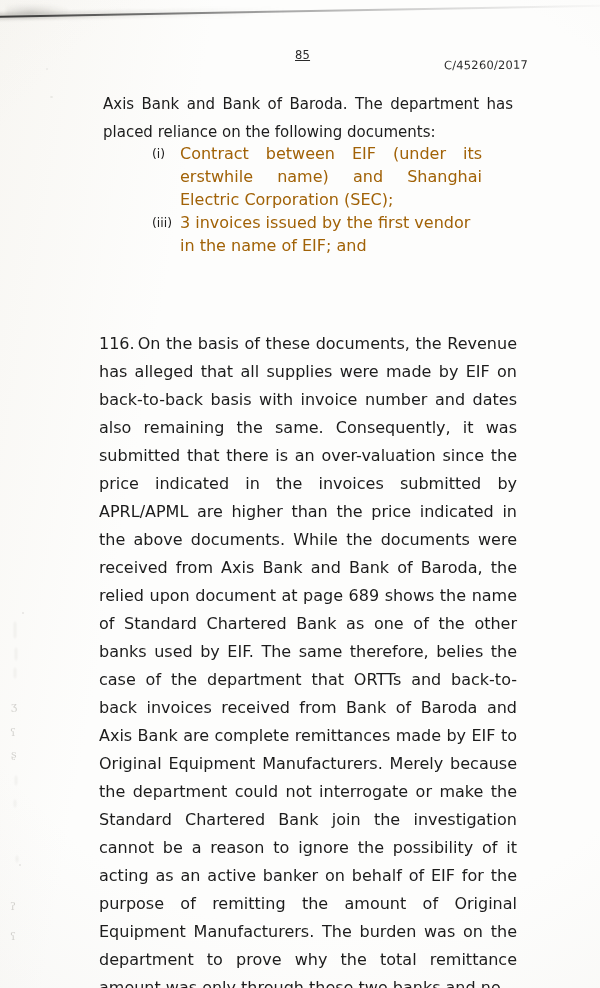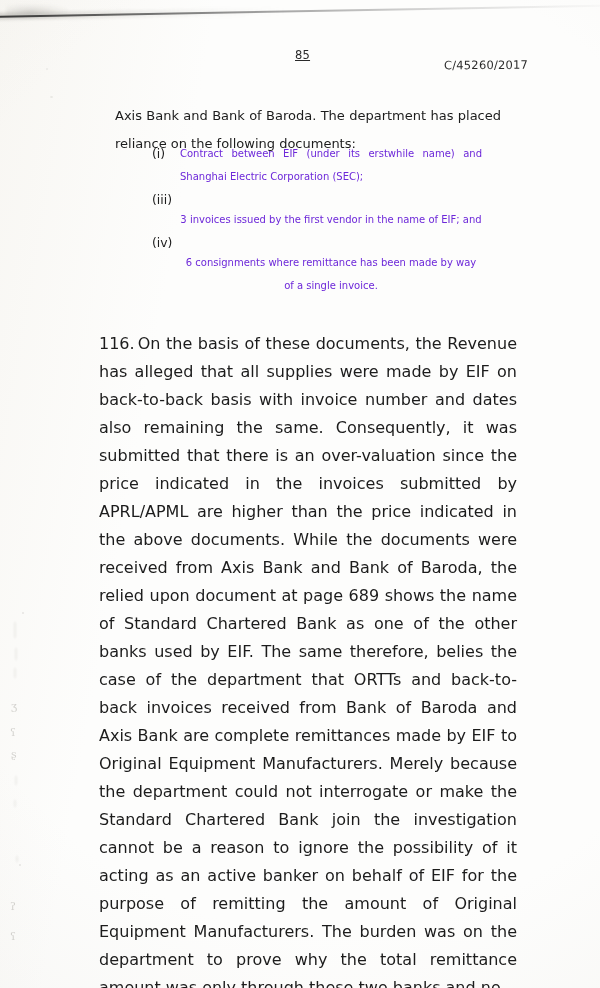--- a/index.html
+++ b/index.html
@@ -98,22 +98,22 @@
 
   
   .body-block {
     position: absolute;
     left: 99px;
     top: 86px;
     width: 418px;
   }
 
   .para {
-    margin: 16px;
-    font-size: 13px;
+    margin: 4px;
+    font-size: 15px;
     line-height: 28px;
     text-align: justify;
     text-justify: inter-word;
     color: #1c1c1c;
   }
   .para.lead {
     margin-bottom: 0;
   }
 
   
@@ -135,29 +135,28 @@
   }
   .roman-marker {
     flex: 0 0 28px;
     font-size: 12.4px;
     line-height: 23px;
     color: #1c1c1c;
     text-align: left;
   }
   .roman-text {
     flex: 1 1 auto;
-    font-size: 10px;
+    font-size: 16px;
     line-height: 23px;
     text-align: justify;
     text-justify: inter-word;
-    color: #6d28d9;
+    color: #a16207;
   }
   .roman-text.nojustify {
-    text-align: center;
-    margin-top: 20px;
+    text-align: left;
   }
 
   
   .main-para {
     position: absolute;
     left: 99px;
     top: 330px;
     width: 418px;
     font-size: 16px;
     line-height: 28px;
@@ -246,24 +245,20 @@
       <span class="roman-marker">(i)</span>
       <span class="roman-text">Contract between EIF (under its erstwhile name) and Shanghai Electric Corporation (SEC);</span>
     </div>
 
 
     <div class="roman-item">
       <span class="roman-marker">(iii)</span>
       <span class="roman-text nojustify">3 invoices issued by the first vendor in the name of EIF; and</span>
     </div>
 
-    <div class="roman-item">
-      <span class="roman-marker">(iv)</span>
-      <span class="roman-text nojustify">6 consignments where remittance has been made by way of a single invoice.</span>
-    </div>
 
   </div>
 
   <div class="main-para">
     <span class="para-num">116.</span><span>On the basis of these documents, the Revenue has alleged that all supplies were made by EIF on back-to-back basis with invoice number and dates also remaining the same. Consequently, it was submitted that there is an over-valuation since the price indicated in the invoices submitted by APRL/APML are higher than the price indicated in the above documents. While the documents were received from Axis Bank and Bank of Baroda, the relied upon document at page 689 shows the name of Standard Chartered Bank as one of the other banks used by EIF. The same therefore, belies the case of the department that ORTTs and back-to-back invoices received from Bank of Baroda and Axis Bank are complete remittances made by EIF to Original Equipment Manufacturers. Merely because the department could not interrogate or make the Standard Chartered Bank join the investigation cannot be a reason to ignore the possibility of it acting as an active banker on behalf of EIF for the purpose of remitting the amount of Original Equipment Manufacturers. The burden was on the department to prove why the total remittance amount was only through these two banks and no</span>
   </div>
 
 </div>
 
 </body></html>

